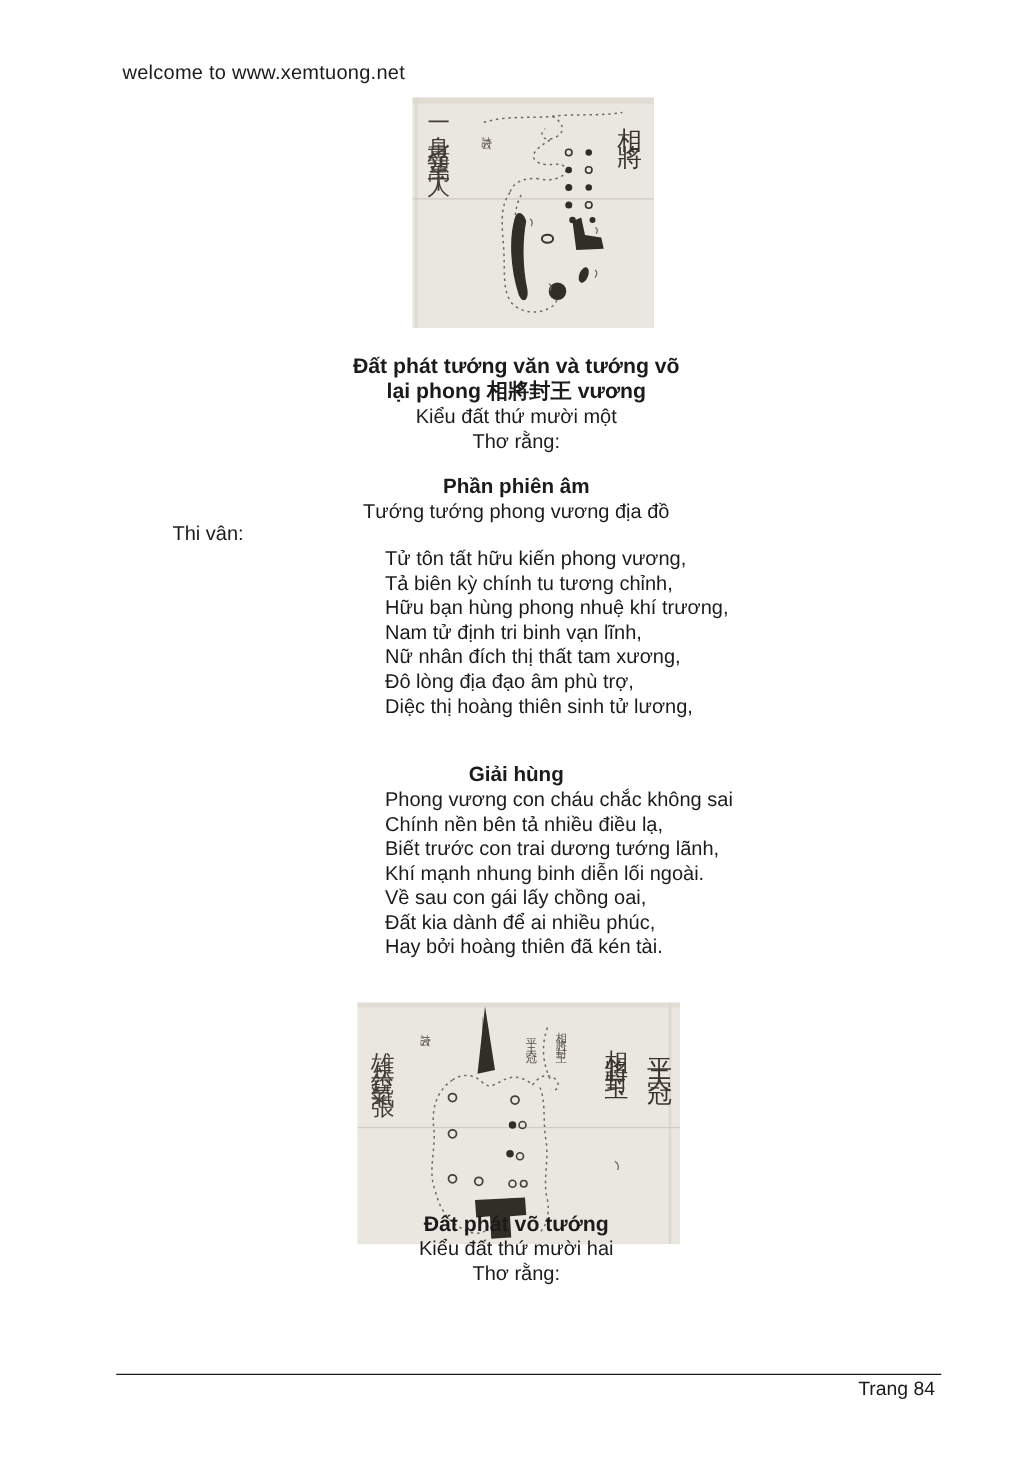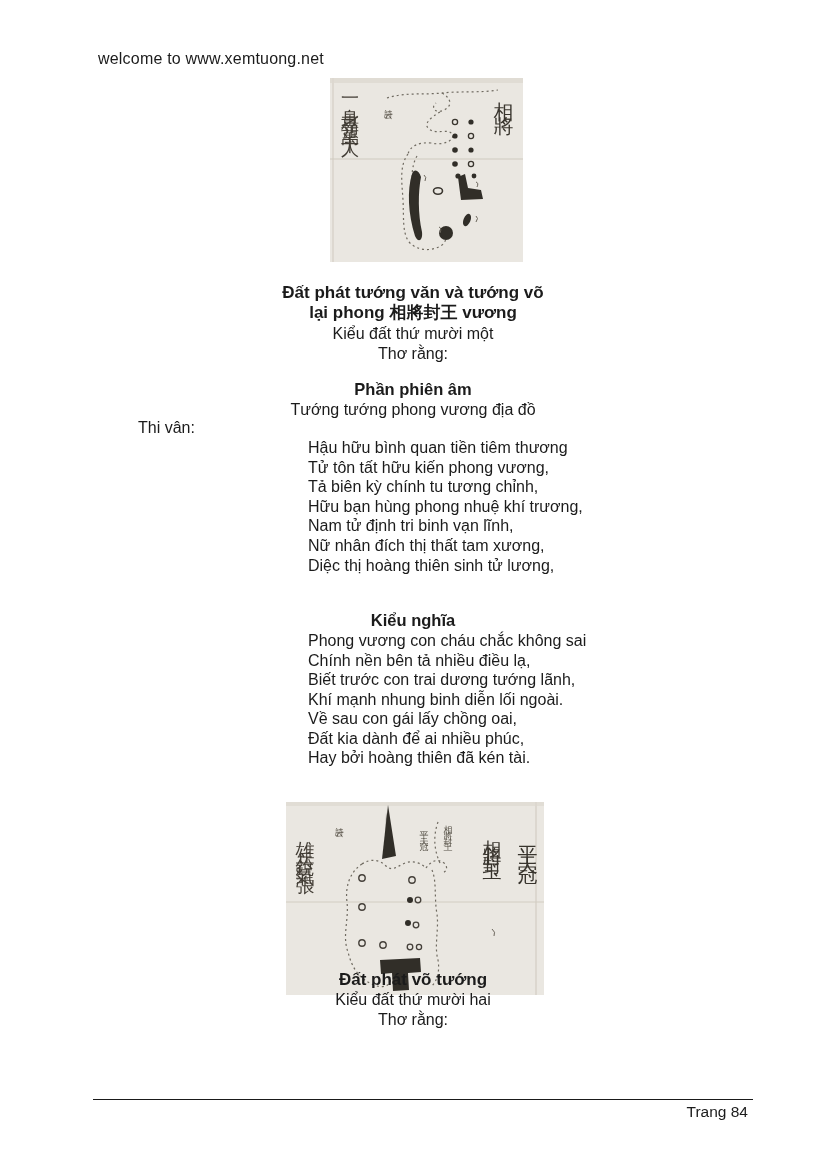--- a/index.html
+++ b/index.html
@@ -93,30 +93,30 @@
   <div class="t-bold">lại phong 相將封王 vương</div>
   <div>Kiểu đất thứ mười một</div>
   <div>Thơ rằng:</div>
 </div>
 
 <div class="abs center phienam-head">Phần phiên âm</div>
 <div class="abs center phienam-sub">Tướng tướng phong vương địa đồ</div>
 <div class="abs thivan">Thi vân:</div>
 
 <div class="abs poem">
-  <div>Hậu hữu bình quan tiền tiêm thương</div>
   <div>Tử tôn tất hữu kiến phong vương,</div>
   <div>Tả biên kỳ chính tu tương chỉnh,</div>
   <div>Hữu bạn hùng phong nhuệ khí trương,</div>
   <div>Nam tử định tri binh vạn lĩnh,</div>
   <div>Nữ nhân đích thị thất tam xương,</div>
+  <div>Đô lòng địa đạo âm phù trợ,</div>
   <div>Diệc thị hoàng thiên sinh tử lương,</div>
 </div>
 
-<div class="abs center gn-head">Kiểu nghĩa</div>
+<div class="abs center gn-head">Giải hùng</div>
 <div class="abs gn-lines">
   <div>Phong vương con cháu chắc không sai</div>
   <div>Chính nền bên tả nhiều điều lạ,</div>
   <div>Biết trước con trai dương tướng lãnh,</div>
   <div>Khí mạnh nhung binh diễn lối ngoài.</div>
   <div>Về sau con gái lấy chồng oai,</div>
   <div>Đất kia dành để ai nhiều phúc,</div>
   <div>Hay bởi hoàng thiên đã kén tài.</div>
 </div>
 

